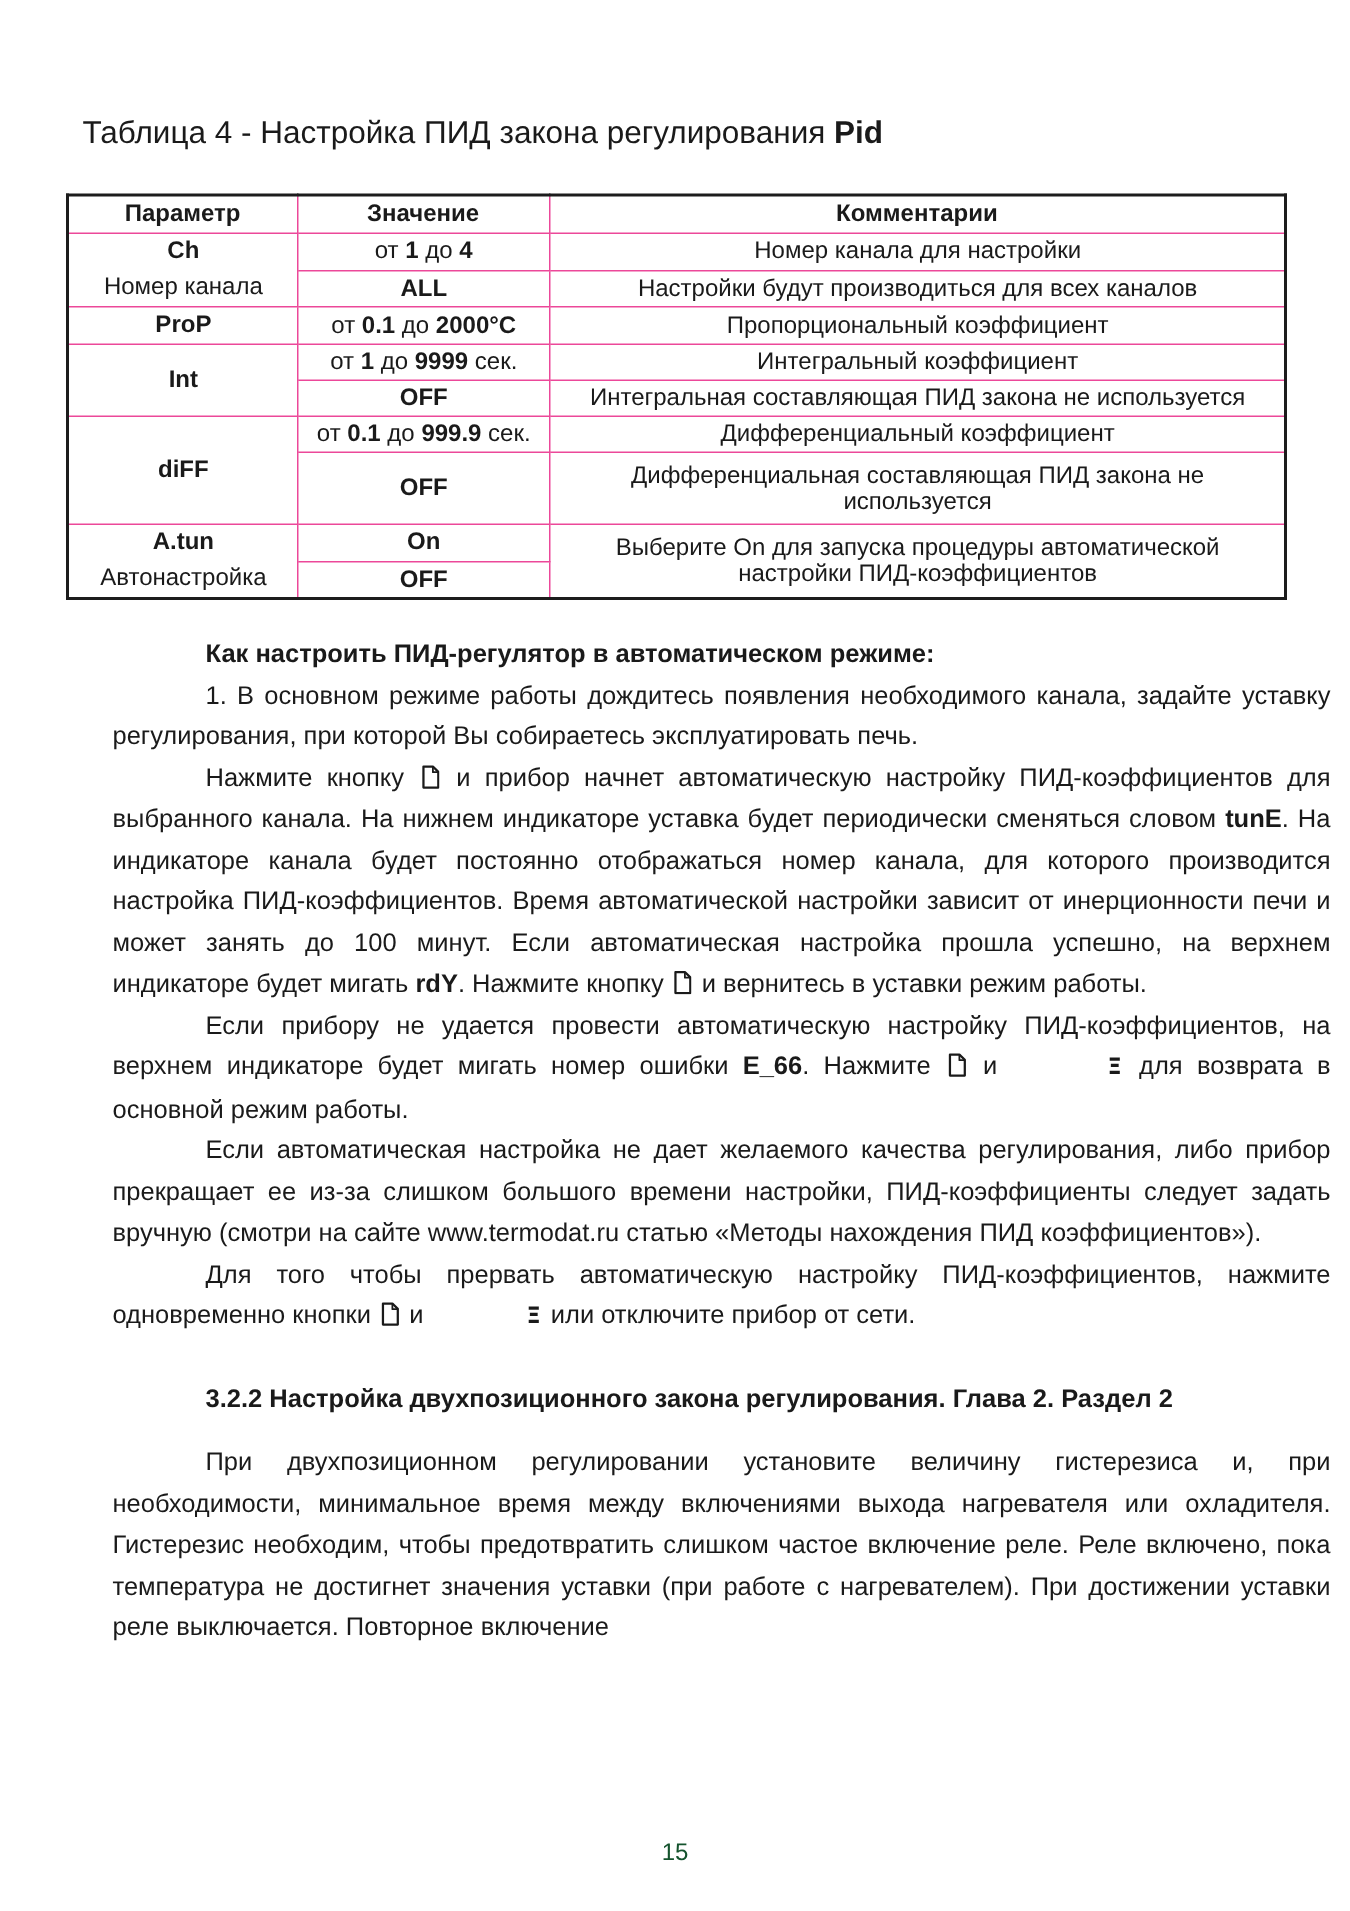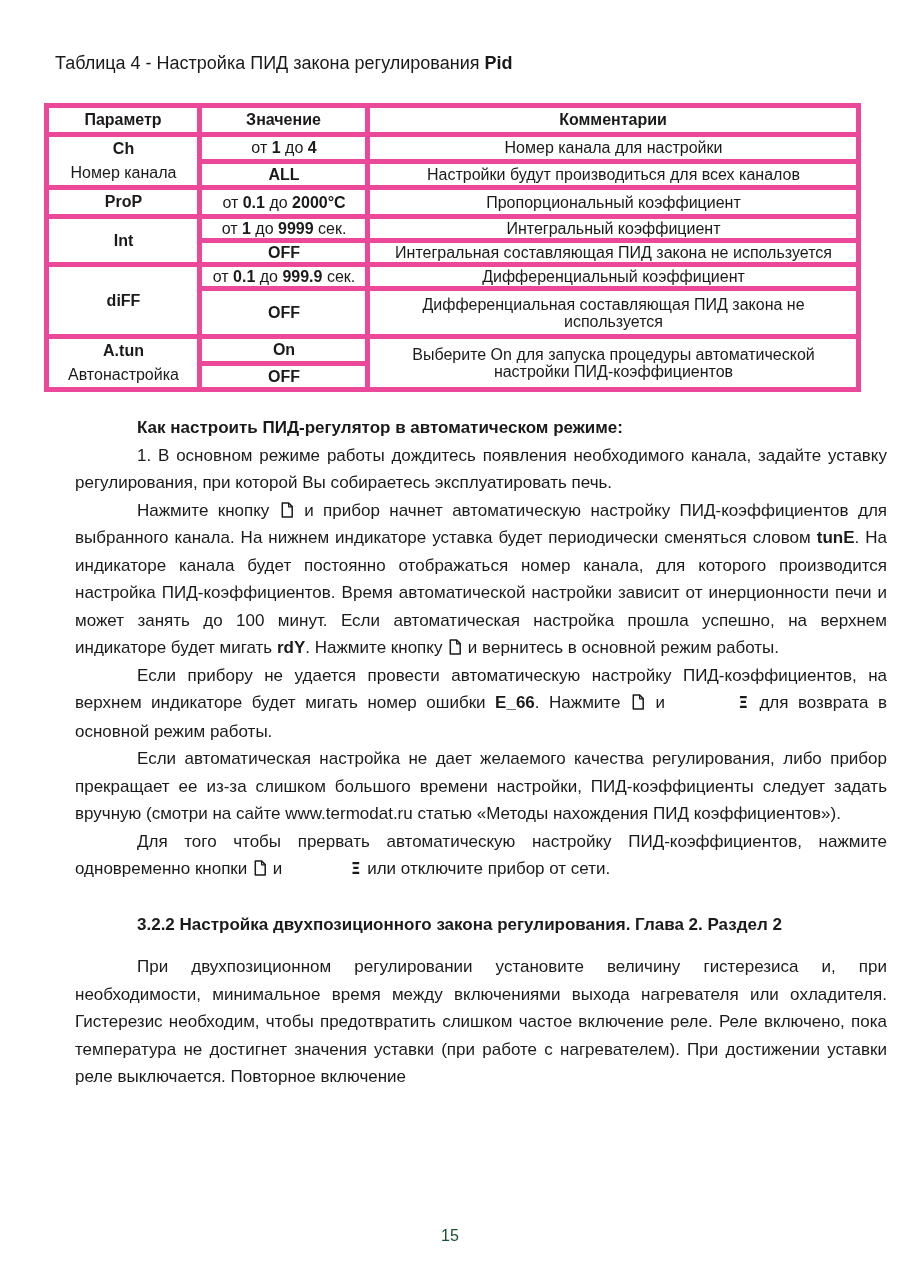--- a/index.html
+++ b/index.html
@@ -4,28 +4,28 @@
 <style>
   * { margin:0; padding:0; box-sizing:border-box; }
   html,body { background:#ffffff; }
   body {
     width:900px; height:1274px; position:relative; overflow:hidden;
     font-family:"Liberation Sans", sans-serif; color:#1a1a1a;
     -webkit-font-smoothing:antialiased;
   }
   .page { position:absolute; inset:0; padding:52px 44px 0 44px; }
 
-  .doc-title { font-size:18px; line-height:22px; margin-left:11px; }
+  .doc-title { font-size:21px; line-height:22px; margin-left:11px;margin-top:26px; }
   .b { font-weight:bold; }
 
   table.params {
     border-collapse:collapse; width:812px; margin-top:29px;
     font-size:16px; border:2px solid #1c1c1c; table-layout:fixed;
   }
-  table.params th, table.params td { border:5px solid #ec4899; }
+  table.params th, table.params td { border:1px solid #ec4899; }
   table.params th {
     font-weight:bold; text-align:center; height:25px;
     padding:0 4px; line-height:24px;
   }
   table.params td {
     padding:0 6px 0 7px; vertical-align:middle; line-height:17px; height:24px;text-align:center;
   }
   td.param-cell { vertical-align:top; padding-top:0; }
   .param-name { font-weight:bold; line-height:24px; }
   .param-label { line-height:24px; }
@@ -131,21 +131,21 @@
 
   <div class="body-text">
     <p class="howto-heading">Как настроить ПИД-регулятор в автоматическом режиме:</p>
     <p>1. В основном режиме работы дождитесь появления необходимого канала, задайте уставку регулирования, при которой Вы собираетесь эксплуатировать печь.</p>
     <p><span>Нажмите кнопку </span><span class="kbtn"><svg width="12" height="16" viewBox="0 0 12 16">
             <path d="M1.3 1 h6.3 l3.6 3.6 V15 H1.3 Z" fill="none" stroke="#1a1a1a" stroke-width="1.5" stroke-linejoin="round"></path>
             <path d="M7.6 1 v3.8 h3.6" fill="none" stroke="#1a1a1a" stroke-width="1.2" stroke-linejoin="round"></path>
           </svg></span><span> и прибор начнет автоматическую настройку ПИД-коэффициентов для выбранного канала. На нижнем индикаторе уставка будет периодически сменяться словом </span><span class="b">tunE</span><span>. На индикаторе канала будет постоянно отображаться номер канала, для которого производится настройка ПИД-коэффициентов. Время автоматической настройки зависит от инерционности печи и может занять до 100 минут. Если автоматическая настройка прошла успешно, на верхнем индикаторе будет мигать </span><span class="b">rdY</span><span>. Нажмите кнопку </span><span class="kbtn"><svg width="12" height="16" viewBox="0 0 12 16">
             <path d="M1.3 1 h6.3 l3.6 3.6 V15 H1.3 Z" fill="none" stroke="#1a1a1a" stroke-width="1.5" stroke-linejoin="round"></path>
             <path d="M7.6 1 v3.8 h3.6" fill="none" stroke="#1a1a1a" stroke-width="1.2" stroke-linejoin="round"></path>
-          </svg></span><span> и вернитесь в основной режим работы.</span></p>
+          </svg></span><span> и вернитесь в уставки режим работы.</span></p>
     <p><span>Если прибору не удается провести автоматическую настройку ПИД-коэффициентов, на верхнем индикаторе будет мигать номер ошибки </span><span class="b">E_66</span><span>. Нажмите </span><span class="kbtn"><svg width="12" height="16" viewBox="0 0 12 16">
             <path d="M1.3 1 h6.3 l3.6 3.6 V15 H1.3 Z" fill="none" stroke="#1a1a1a" stroke-width="1.5" stroke-linejoin="round"></path>
             <path d="M7.6 1 v3.8 h3.6" fill="none" stroke="#1a1a1a" stroke-width="1.2" stroke-linejoin="round"></path>
           </svg></span><span> и </span><span class="kbtn menu">Ξ</span><span> для возврата в основной режим работы.</span></p>
     <p>Если автоматическая настройка не дает желаемого качества регулирования, либо прибор прекращает ее из-за слишком большого времени настройки, ПИД-коэффициенты следует задать вручную (смотри на сайте www.termodat.ru статью «Методы нахождения ПИД коэффициентов»).</p>
     <p><span>Для того чтобы прервать автоматическую настройку ПИД-коэффициентов, нажмите одновременно кнопки </span><span class="kbtn"><svg width="12" height="16" viewBox="0 0 12 16">
             <path d="M1.3 1 h6.3 l3.6 3.6 V15 H1.3 Z" fill="none" stroke="#1a1a1a" stroke-width="1.5" stroke-linejoin="round"></path>
             <path d="M7.6 1 v3.8 h3.6" fill="none" stroke="#1a1a1a" stroke-width="1.2" stroke-linejoin="round"></path>
           </svg></span><span> и </span><span class="kbtn menu">Ξ</span><span> или отключите прибор от сети.</span></p>
     <p class="section-heading">3.2.2 Настройка двухпозиционного закона регулирования. Глава 2. Раздел 2</p>

